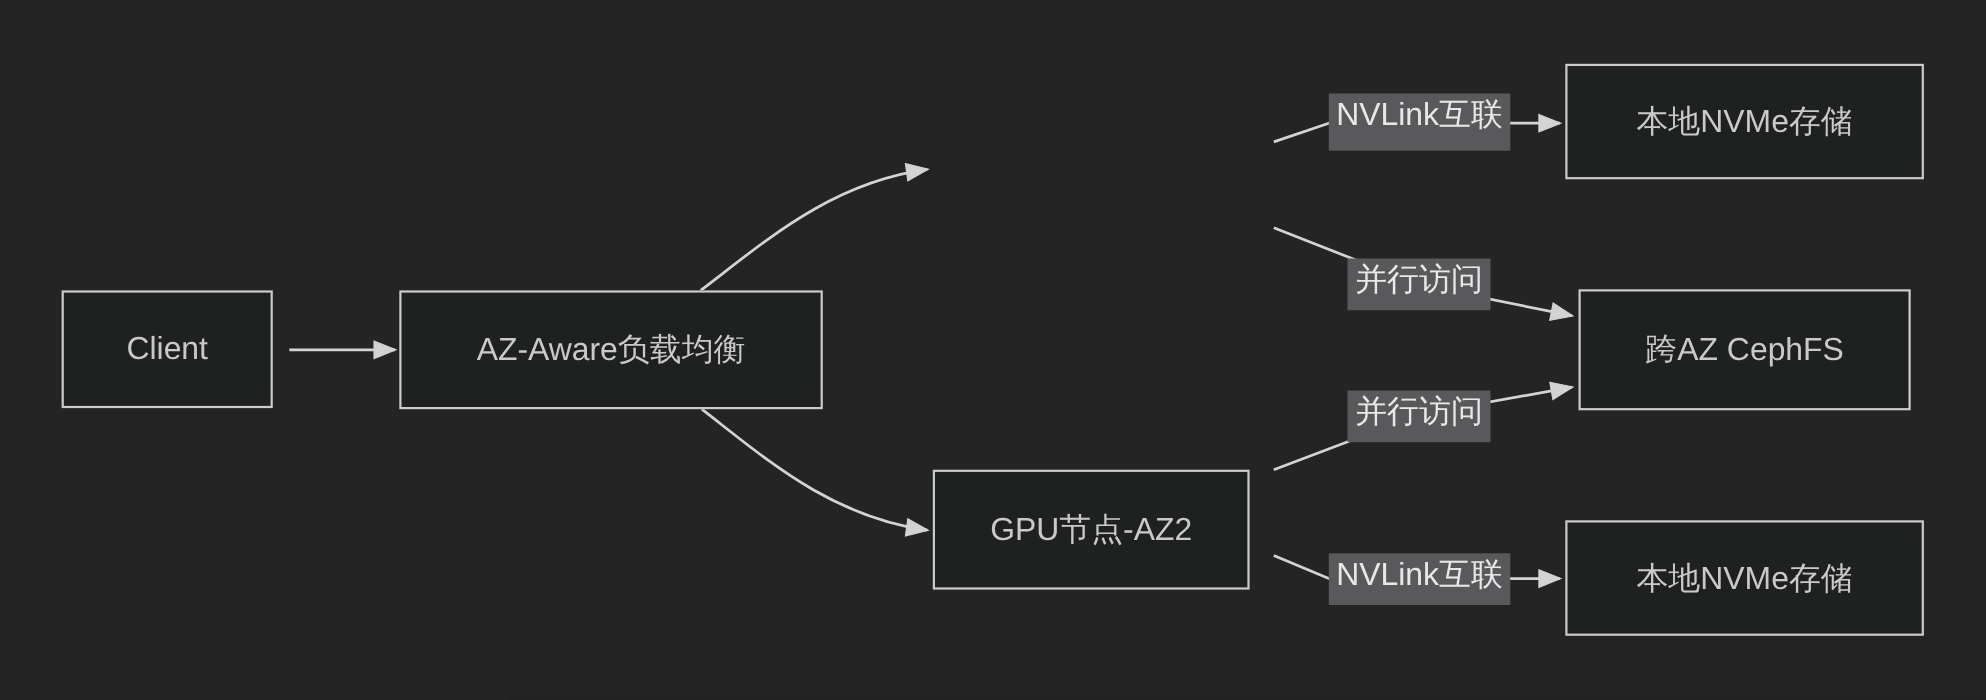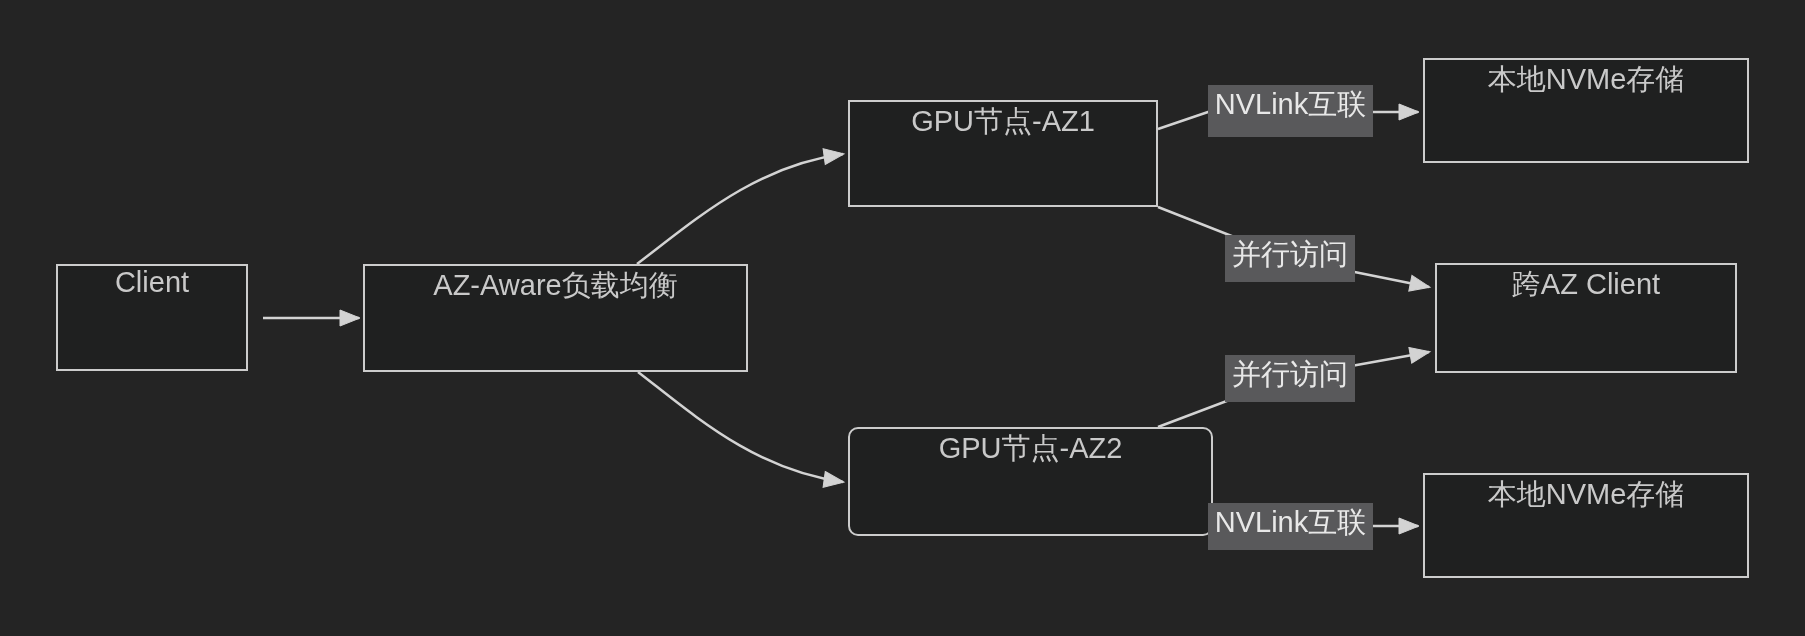--- a/index.html
+++ b/index.html
@@ -22,20 +22,21 @@
     z-index: 1;
   }
   .node {
     position: absolute;
     box-sizing: border-box;
     background: #1f2020;
     border: 2px solid #cccccc;
     color: #c9c9c9;
     font-size: 29px;
     display: flex;
+    align-items: center;
     justify-content: center;
     text-align: center;
     white-space: nowrap;
     z-index: 2;
   }
   .edge-label {
     position: absolute;
     box-sizing: border-box;
     background: #59595b;
     color: #e8e8e8;
@@ -70,34 +71,31 @@
   </svg>
 
   <div class="node" style="left:56px;  top:264px; width:192px; height:107px;">
     <span>Client</span>
   </div>
 
   <div class="node" style="left:363px; top:264px; width:385px; height:108px;">
     <span>AZ-Aware负载均衡</span>
   </div>
 
-  <div class="node" style="left:848px; top:100px; width:310px; height:107px;">
-    <span>GPU节点-AZ1</span>
-  </div>
 
-  <div class="node" style="left:848px; top:427px; width:365px; height:109px;border-radius:10px;">
+  <div class="node" style="left:848px; top:427px; width:288px; height:109px;">
     <span>GPU节点-AZ2</span>
   </div>
 
   <div class="node" style="left:1423px; top:58px; width:326px; height:105px;">
     <span>本地NVMe存储</span>
   </div>
 
   <div class="node" style="left:1435px; top:263px; width:302px; height:110px;">
-    <span>跨AZ Client</span>
+    <span>跨AZ CephFS</span>
   </div>
 
   <div class="node" style="left:1423px; top:473px; width:326px; height:105px;">
     <span>本地NVMe存储</span>
   </div>
 
   <div class="edge-label" style="left:1208px; top:85px;  width:165px; height:52px;">
     <span>NVLink互联</span>
   </div>
 

